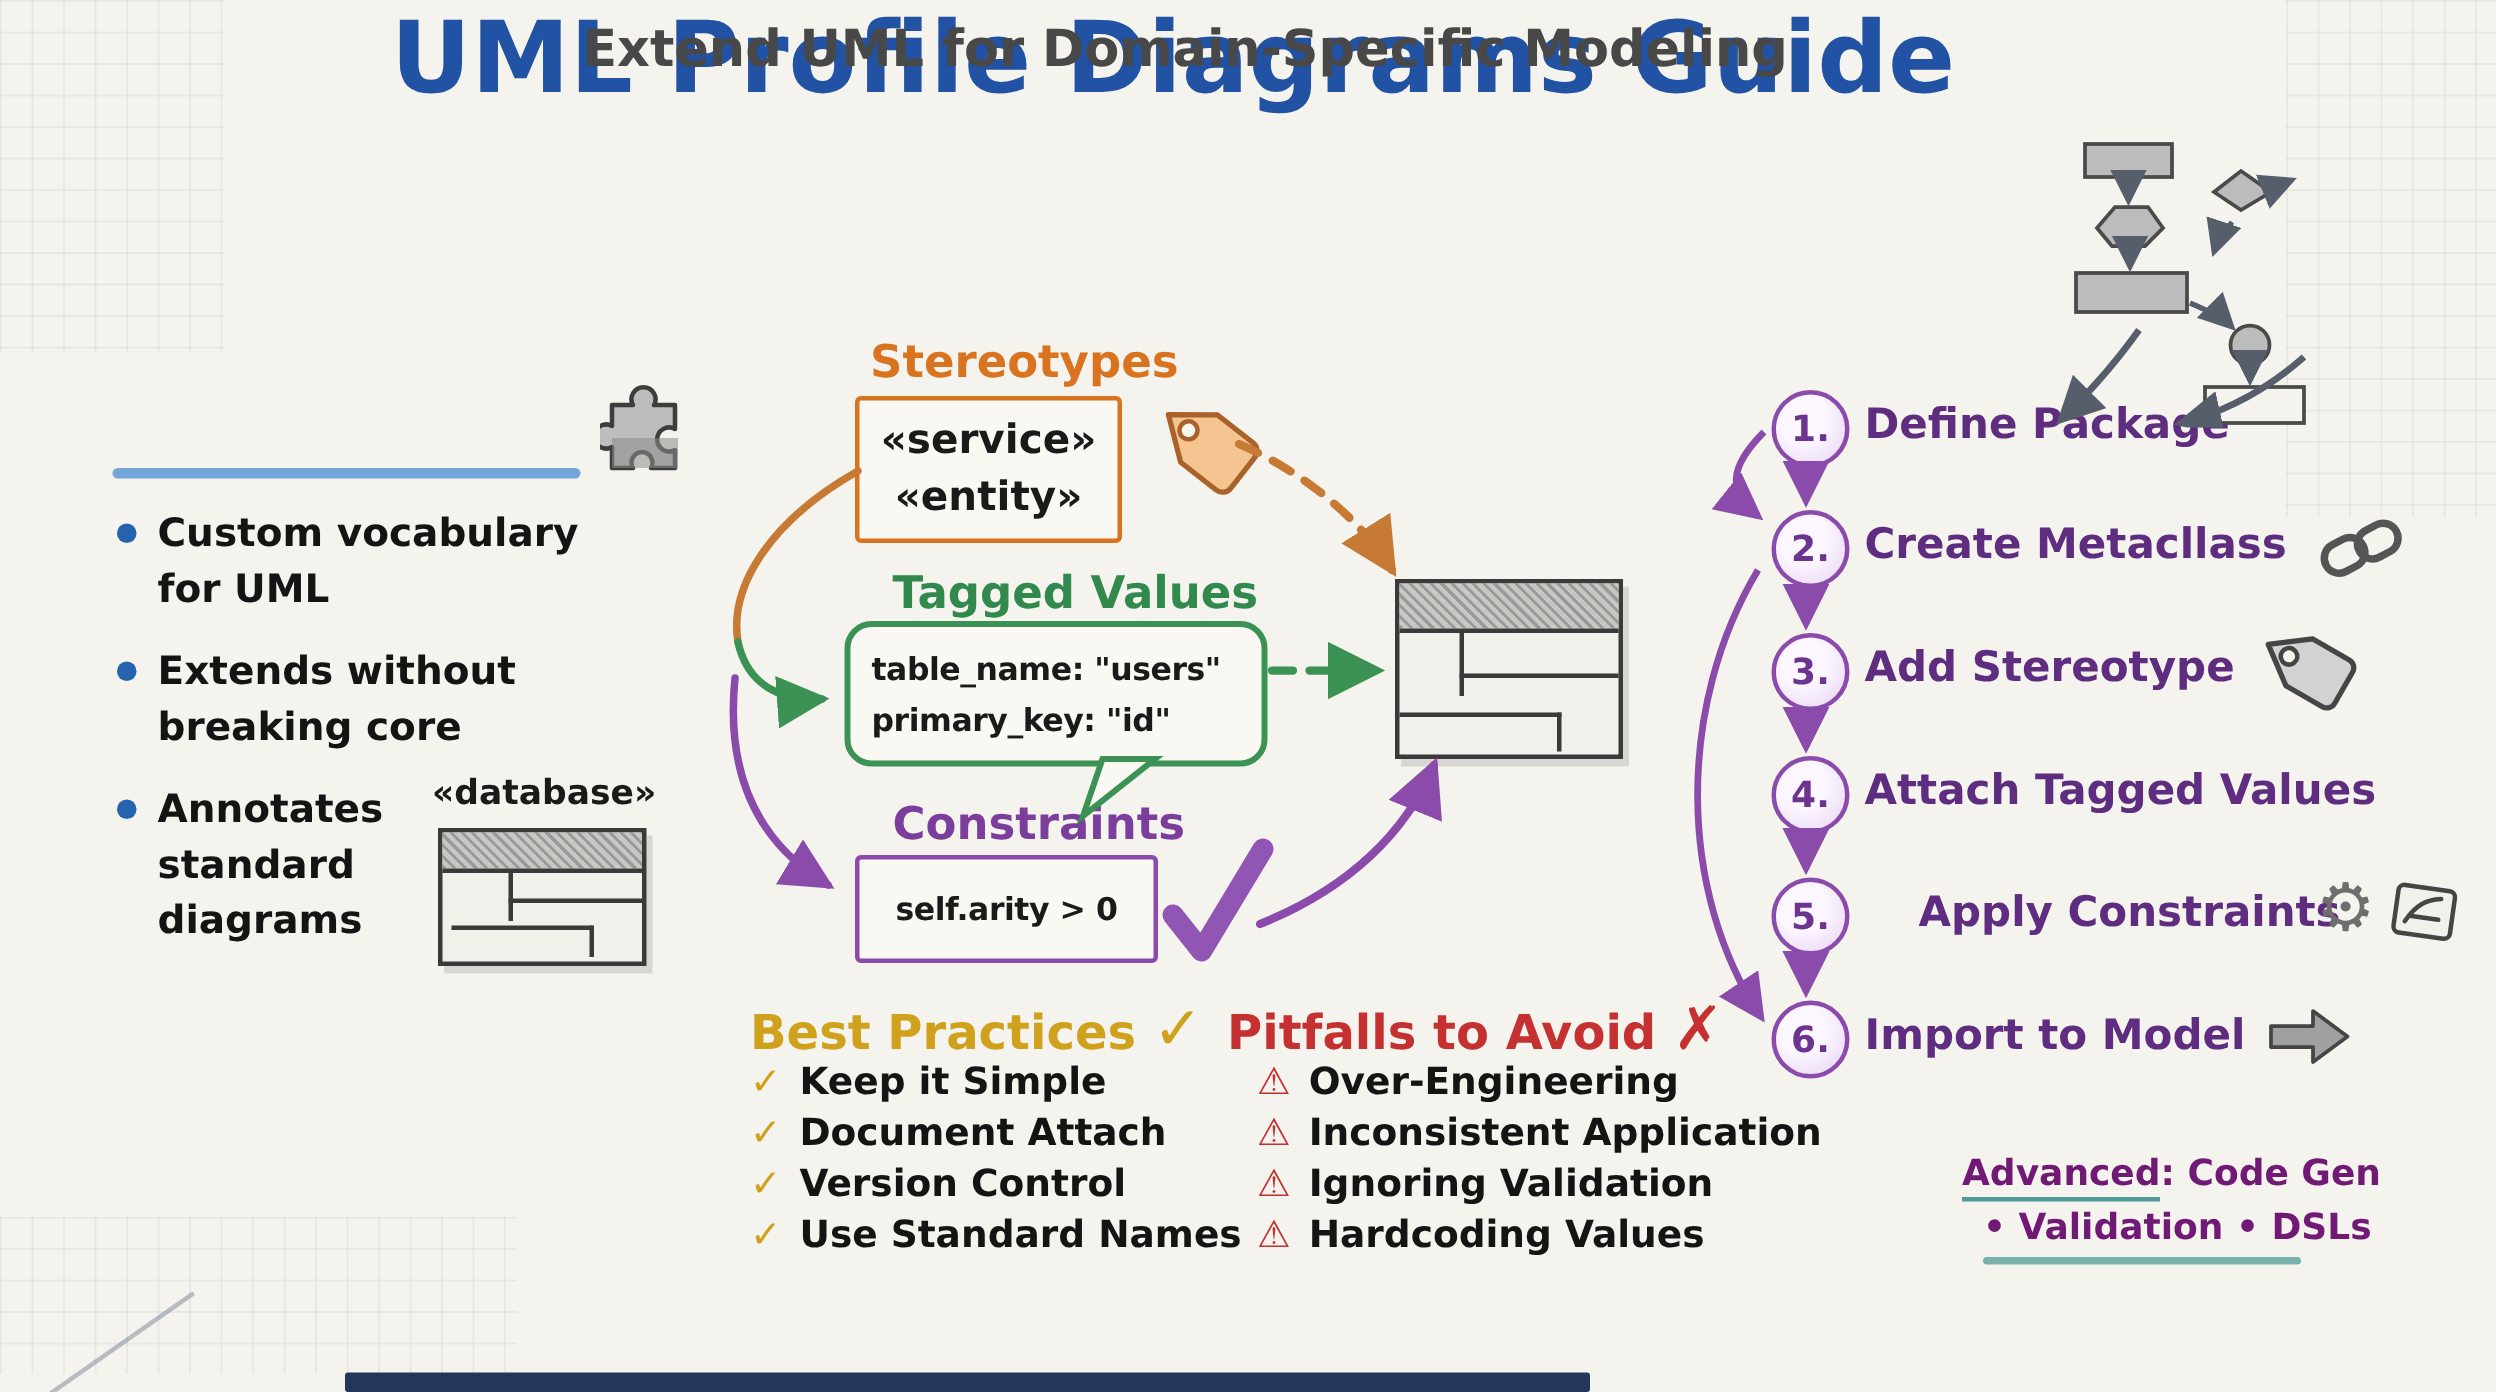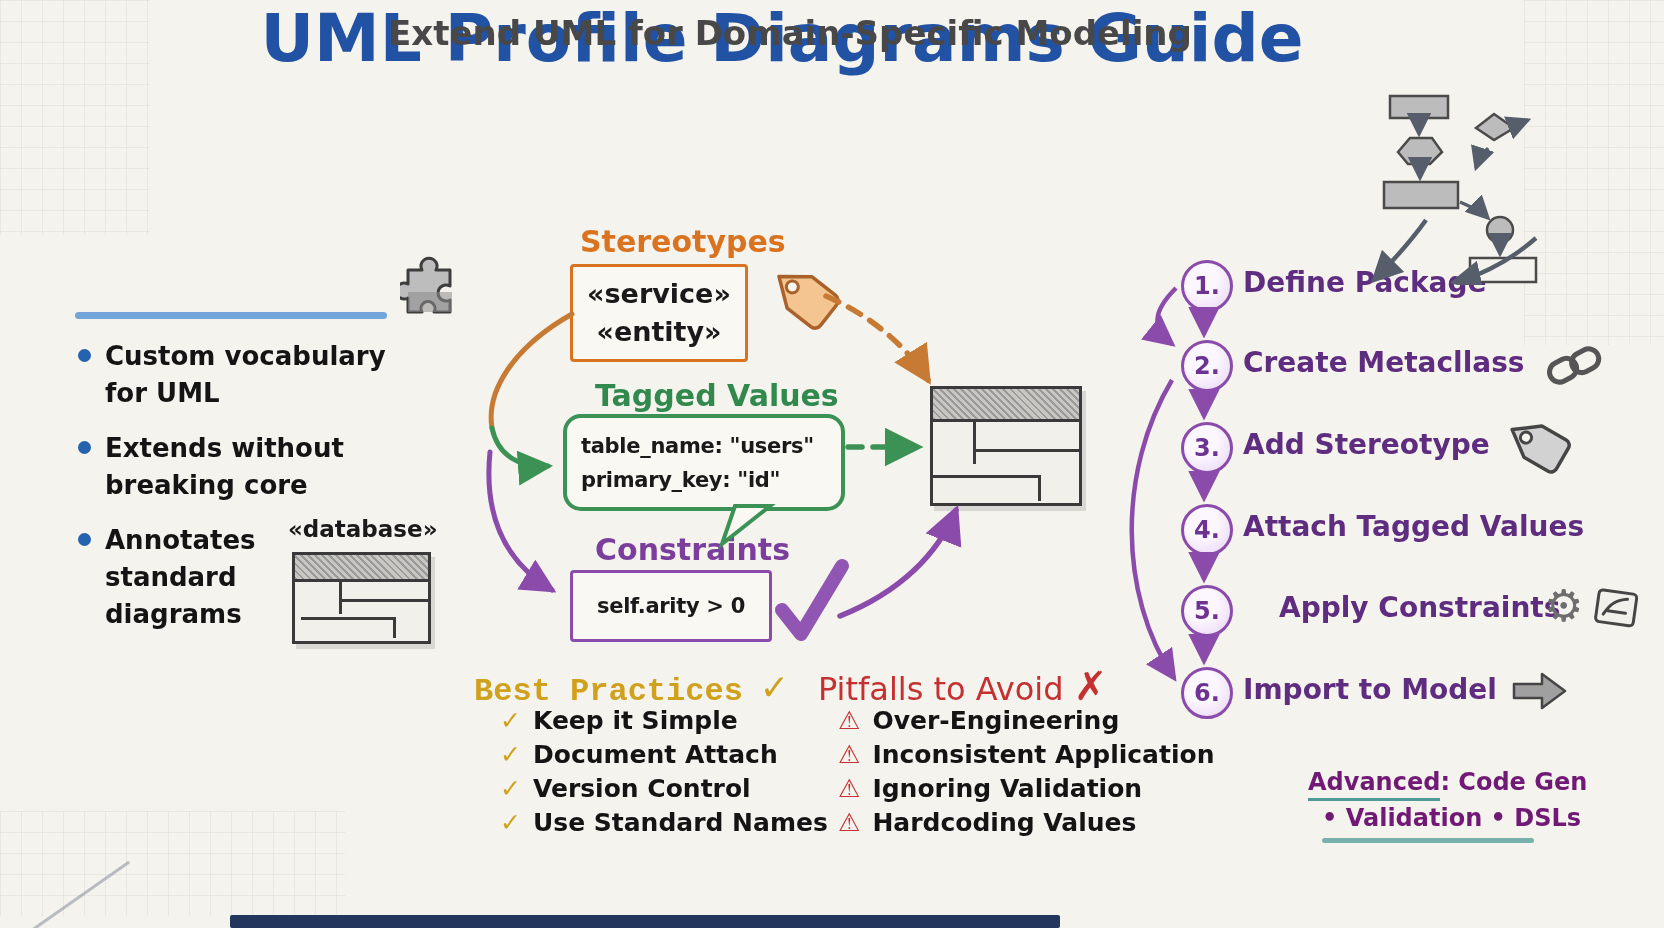--- a/index.html
+++ b/index.html
@@ -154,42 +154,42 @@
   </svg>
 
   <div class="step-circle" style="left:1181px;top:667px;">
       <span>6.</span>
     </div>
   <div class="steps-label" style="left:1243px;top:673px;">Import to Model</div>
   <svg class="abs" style="left:1512px;top:672px;" width="56" height="38" viewBox="0 0 56 38">
     <polygon points="2,12 30,12 30,2 53,19 30,36 30,26 2,26" fill="#a0a0a0" stroke="#454545" stroke-width="2.5" stroke-linejoin="round"></polygon>
   </svg>
 
-  <div class="abs" style="left:474px;top:663px;font-size:32px;font-weight:700;font-family:Liberation Mono, monospace;">
+  <div class="abs" style="left:500px;top:663px;font-size:32px;font-weight:700;">
     <span class="gold">Best Practices</span>
     <span class="gold" style="font-size:40px;">✓</span>
   </div>
   <div class="list-row" style="left:500px;top:706px;">
       <span class="gold list-text">✓</span>
       <span class="list-text">Keep it Simple</span>
     </div>
   <div class="list-row" style="left:500px;top:740px;">
       <span class="gold list-text">✓</span>
       <span class="list-text">Document Attach</span>
     </div>
   <div class="list-row" style="left:500px;top:774px;">
       <span class="gold list-text">✓</span>
       <span class="list-text">Version Control</span>
     </div>
   <div class="list-row" style="left:500px;top:808px;">
       <span class="gold list-text">✓</span>
       <span class="list-text">Use Standard Names</span>
     </div>
 
-  <div class="abs" style="left:818px;top:663px;font-size:32px;font-weight:400;">
+  <div class="abs" style="left:818px;top:663px;font-size:32px;font-weight:700;">
     <span class="red">Pitfalls to Avoid</span>
     <span class="red" style="font-size:40px;">✗</span>
   </div>
   <div class="list-row" style="left:838px;top:706px;">
       <span class="red list-text">⚠</span>
       <span class="list-text">Over-Engineering</span>
     </div>
   <div class="list-row" style="left:838px;top:740px;">
       <span class="red list-text">⚠</span>
       <span class="list-text">Inconsistent Application</span>

